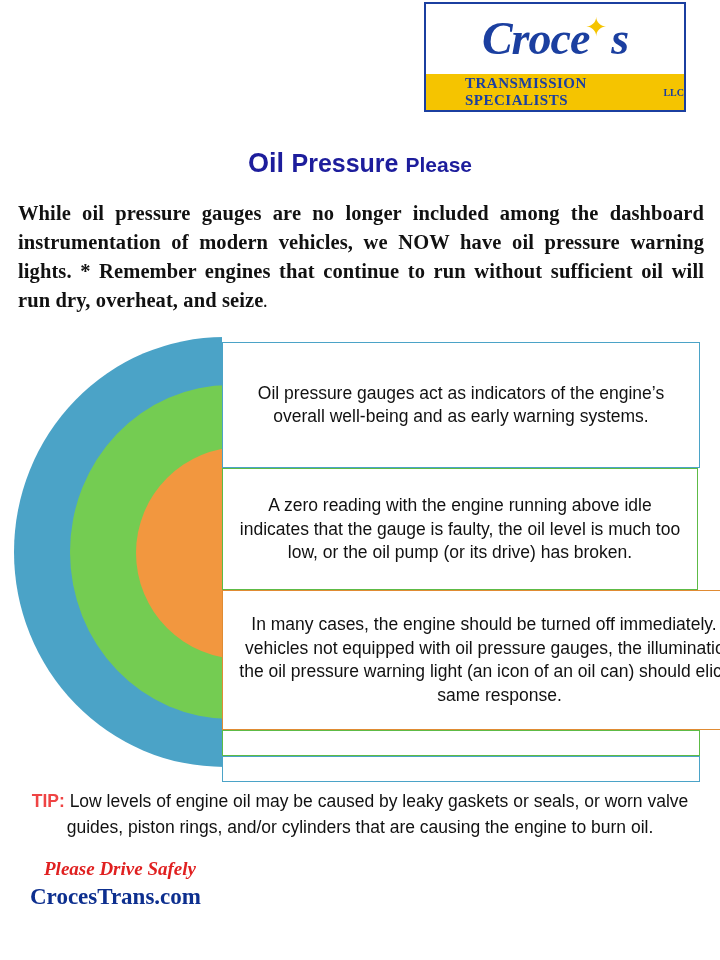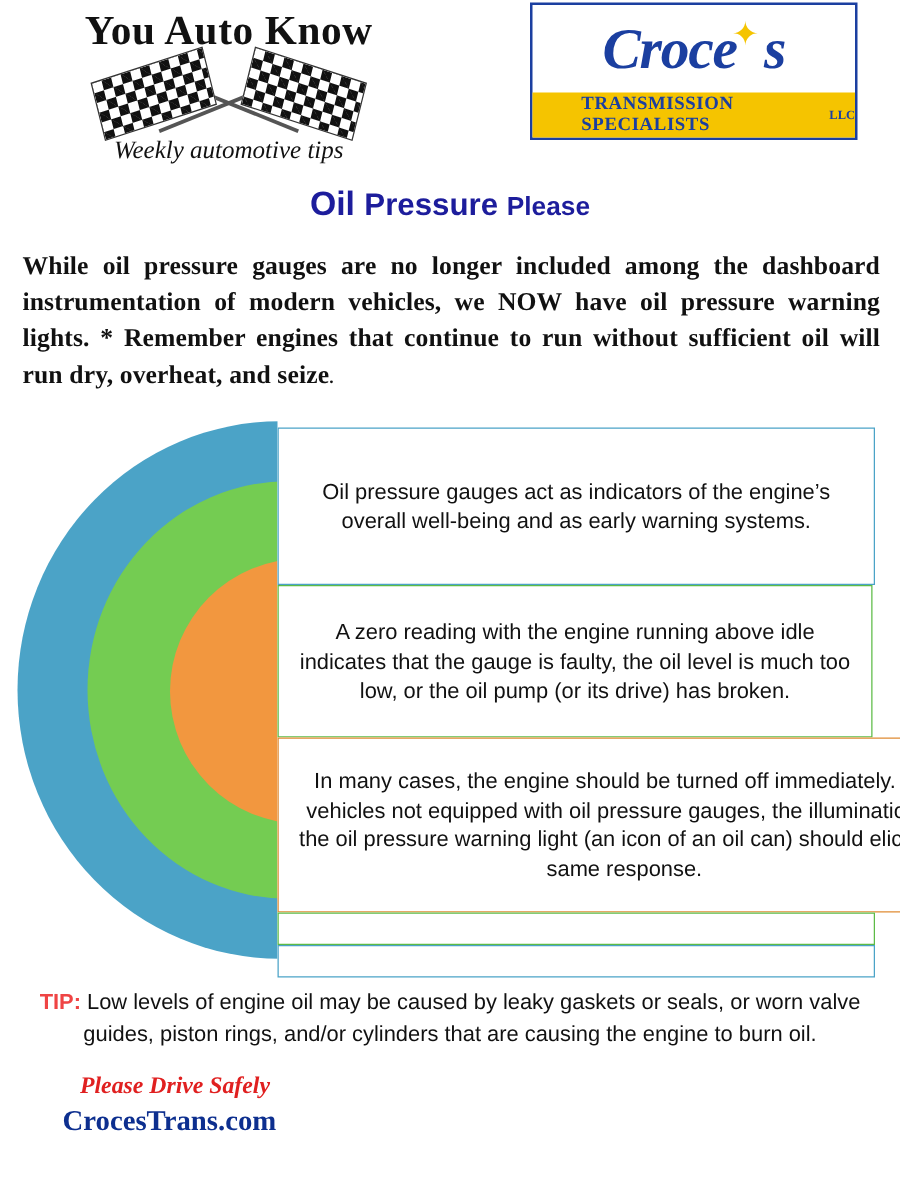--- a/index.html
+++ b/index.html
@@ -275,21 +275,20 @@
     font-size: 17.5px;
     line-height: 1.45;
     color: #111;
   }
   .tip b { font-weight: bold; color: #ef4444; }
 
   
   .footer {
     margin-top: 18px;
     padding-left: 30px;
-    margin-left: 20px;
   }
   .drive-safely {
     font-family: "Liberation Serif", serif;
     font-style: italic;
     font-weight: bold;
     font-size: 19px;
     color: #e02020;
     padding-left: 14px;
   }
   .site {
@@ -298,30 +297,20 @@
     font-size: 23px;
     color: #0d2f8f;
     margin-top: 4px;
   }
 </style>
 </head>
 <body>
 
 <div class="header">
 
-  <div class="logo-left">
-    <div class="logo-left-title">You Auto Know</div>
-    <div class="flags">
-      <div class="flag-pole"></div>
-      <div class="flag-pole2"></div>
-      <div class="flag flag-left"></div>
-      <div class="flag flag-right"></div>
-    </div>
-    <div class="logo-left-sub">Weekly automotive  tips</div>
-  </div>
 
   <div class="logo-right">
     <div class="croce-top">
       <span class="croce-name">Croce</span>
       <span class="croce-spark">✦</span>
       <span class="croce-name">s</span>
     </div>
     <div class="croce-bottom">
       <span class="croce-bottom-text">TRANSMISSION SPECIALISTS</span>
       <span class="croce-llc">LLC</span>

